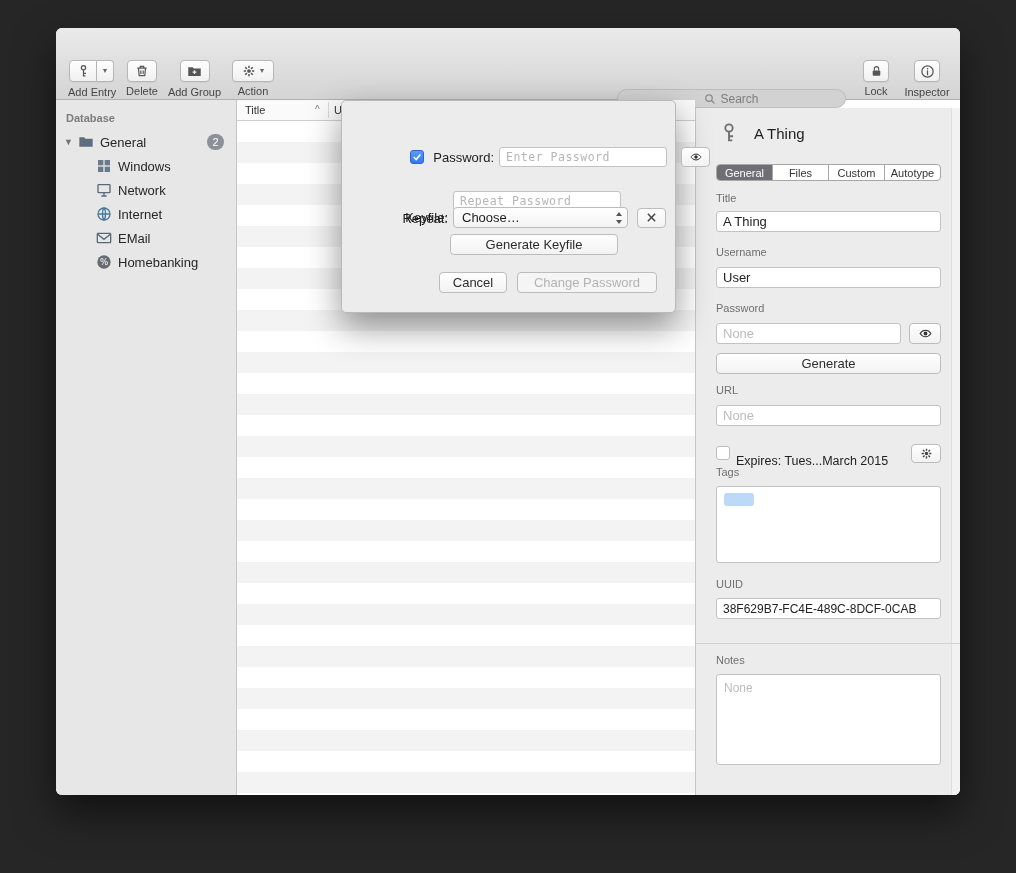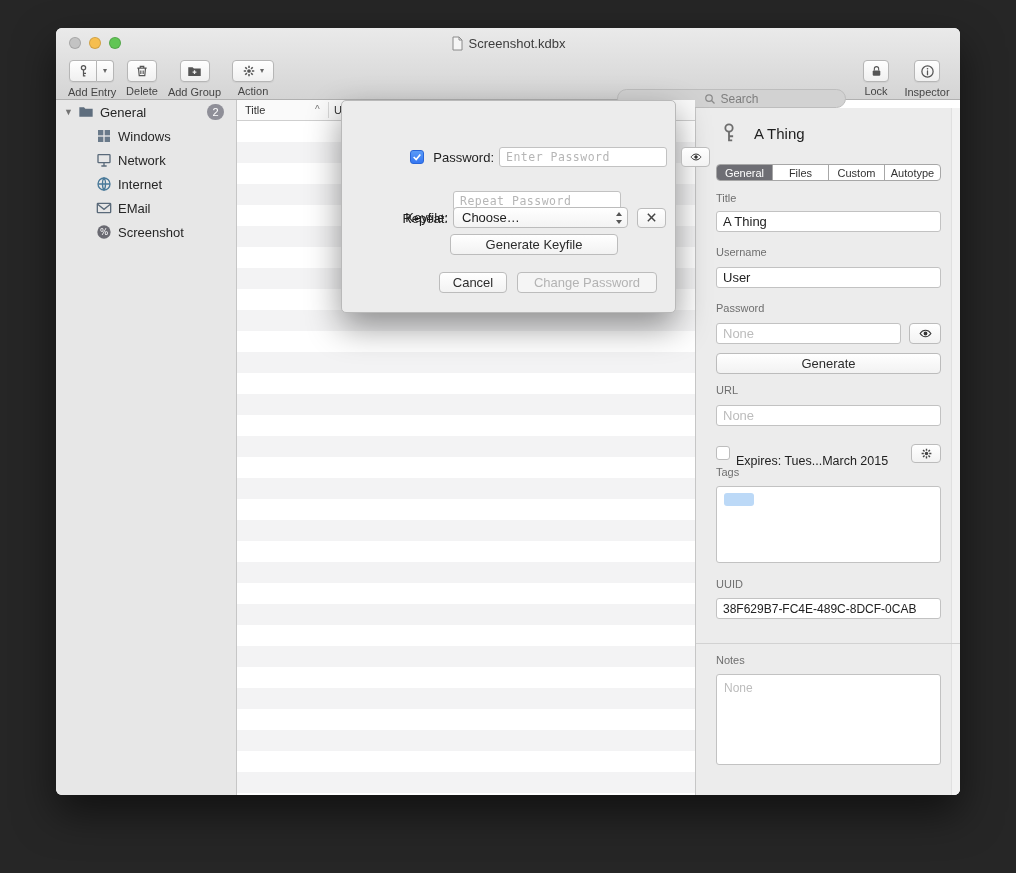--- a/index.html
+++ b/index.html
@@ -162,36 +162,20 @@
   .checkbox-empty { width: 14px; height: 14px; border-radius: 3px; border: 1px solid #bdbdbd; background: #fff; }
   .exp-label { font-size: 12.5px; color: #222; margin-left: 6px; white-space: nowrap; margin-top: 16px; }
   svg { display: block; }
 </style>
 </head>
 <body>
 
 <div class="window">
 
   <div class="chrome">
-    <div class="titlebar">
-      <div class="traffic">
-        <div class="light close"></div>
-        <div class="light min"></div>
-        <div class="light zoom"></div>
-      </div>
-      <div class="title-wrap">
-        <span class="doc-icon">
-          <svg viewBox="0 0 13 15" width="13" height="15">
-              <path d="M2 1h6l3 3v10H2z" fill="#f5f5f5" stroke="#8a8a8a"></path>
-              <path d="M8 1v3h3" fill="none" stroke="#8a8a8a"></path>
-            </svg>
-        </span>
-        <span>Screenshot.kdbx</span>
-      </div>
-    </div>
 
     <div class="toolbar">
 
       <div class="tb-group" style="left: 12px; width: 47px;">
         <span class="tb-split">
           <span class="tb-btn seg-main">
             <svg viewBox="0 0 24 24" width="15" height="15" fill="none" stroke="currentColor" stroke-width="2">
                 <circle cx="12" cy="6" r="3.4"></circle>
                 <path d="M12 9.5V20M12 15h4M12 19h3"></path>
               </svg>
@@ -262,20 +246,21 @@
               <path d="M12 11v6" stroke-linecap="round"></path>
               <circle cx="12" cy="7.5" r="1.3" fill="currentColor" stroke="none"></circle>
             </svg>
         </span>
         <div class="tb-label">Inspector</div>
       </div>
     </div>
   </div>
 
   <div class="sidebar">
+    <div class="sb-header">Database</div>
     <div class="sb-root">
       <span class="disclosure">▼</span>
       <svg class="sb-icon" viewBox="0 0 24 24" fill="#5f6e7e">
           <path d="M2 5h7l2 2h11v12H2z"></path>
         </svg>
       <span class="label">General</span>
       <span class="badge">2</span>
     </div>
 
     <div class="sb-item">
@@ -306,21 +291,21 @@
           <rect x="2" y="5" width="20" height="14" rx="1"></rect>
           <path d="M2 6l10 8L22 6"></path>
         </svg>
       <span class="label">EMail</span>
     </div>
     <div class="sb-item">
       <svg class="sb-icon" viewBox="0 0 24 24">
           <circle cx="12" cy="12" r="10" fill="#6a6a72"></circle>
           <text x="12" y="16.5" font-size="13" fill="#fff" text-anchor="middle" font-family="DejaVu Sans, sans-serif">%</text>
         </svg>
-      <span class="label">Screenshot</span>
+      <span class="label">Homebanking</span>
     </div>
   </div>
 
   <div class="table-area">
     <div class="table-header">
       <span class="col1">Title</span>
       <span class="sort-ind">^</span>
       <span class="col-divider"></span>
       <span class="col2">U</span>
     </div>

